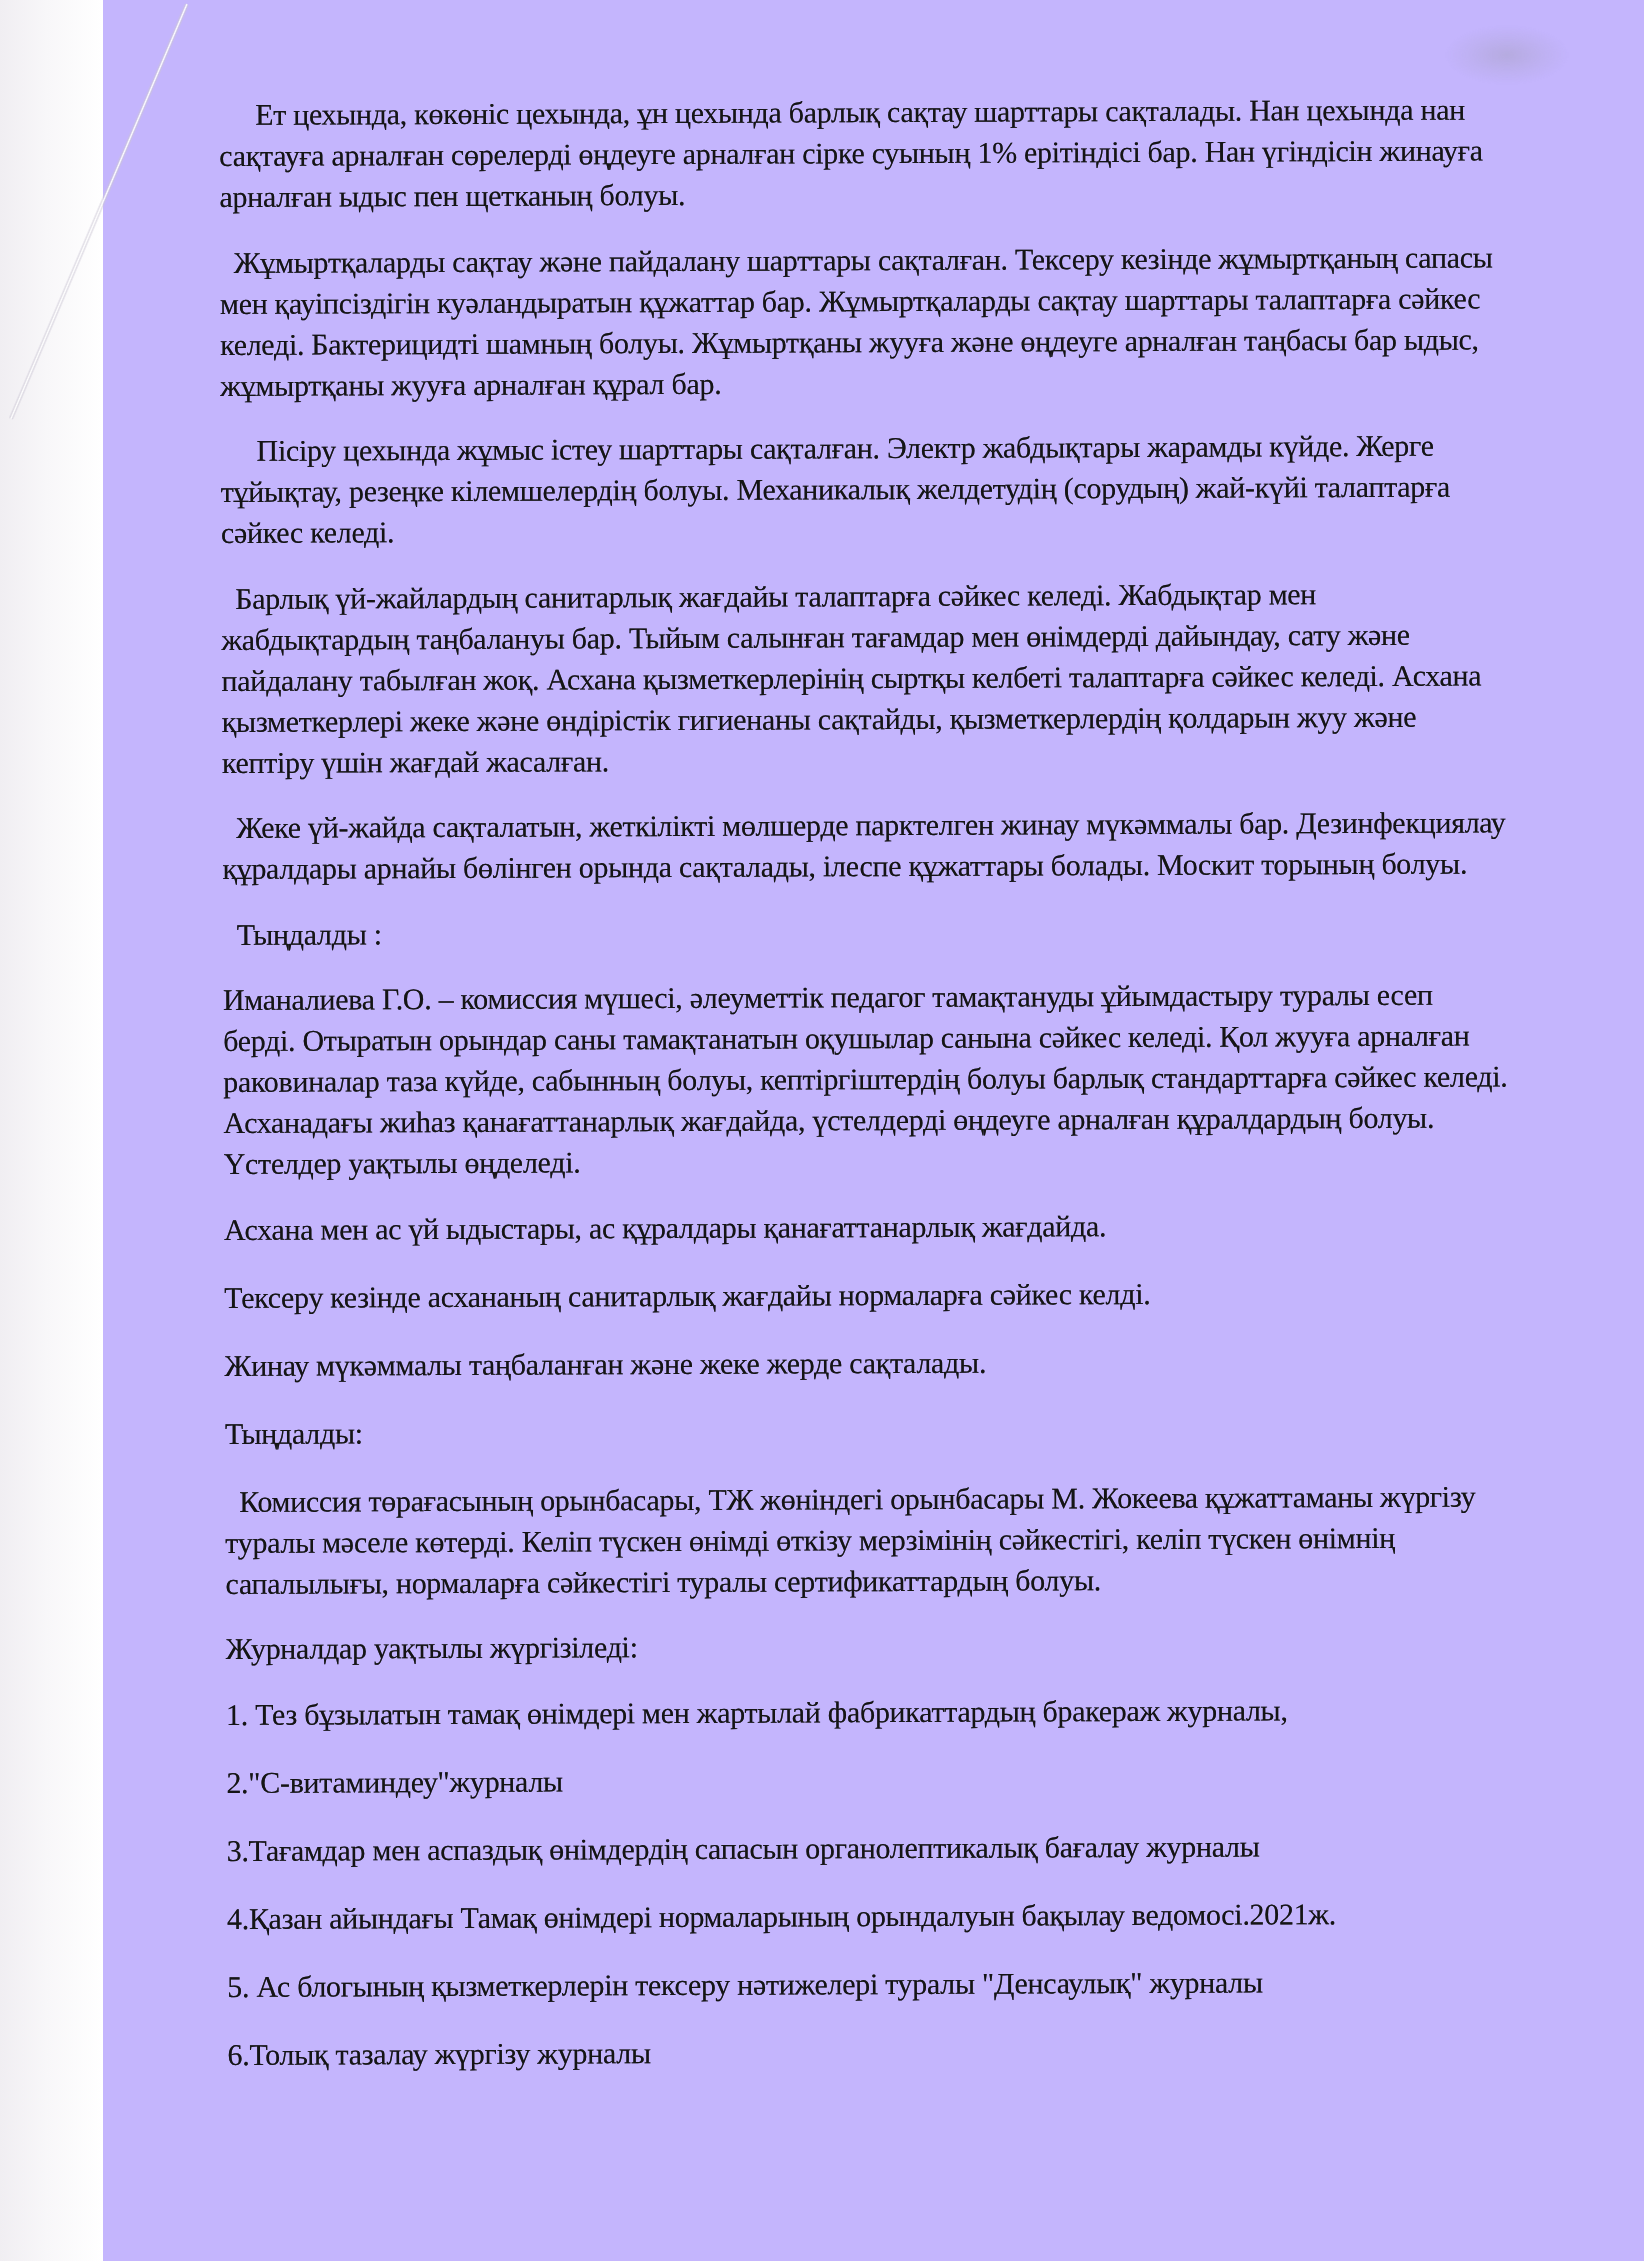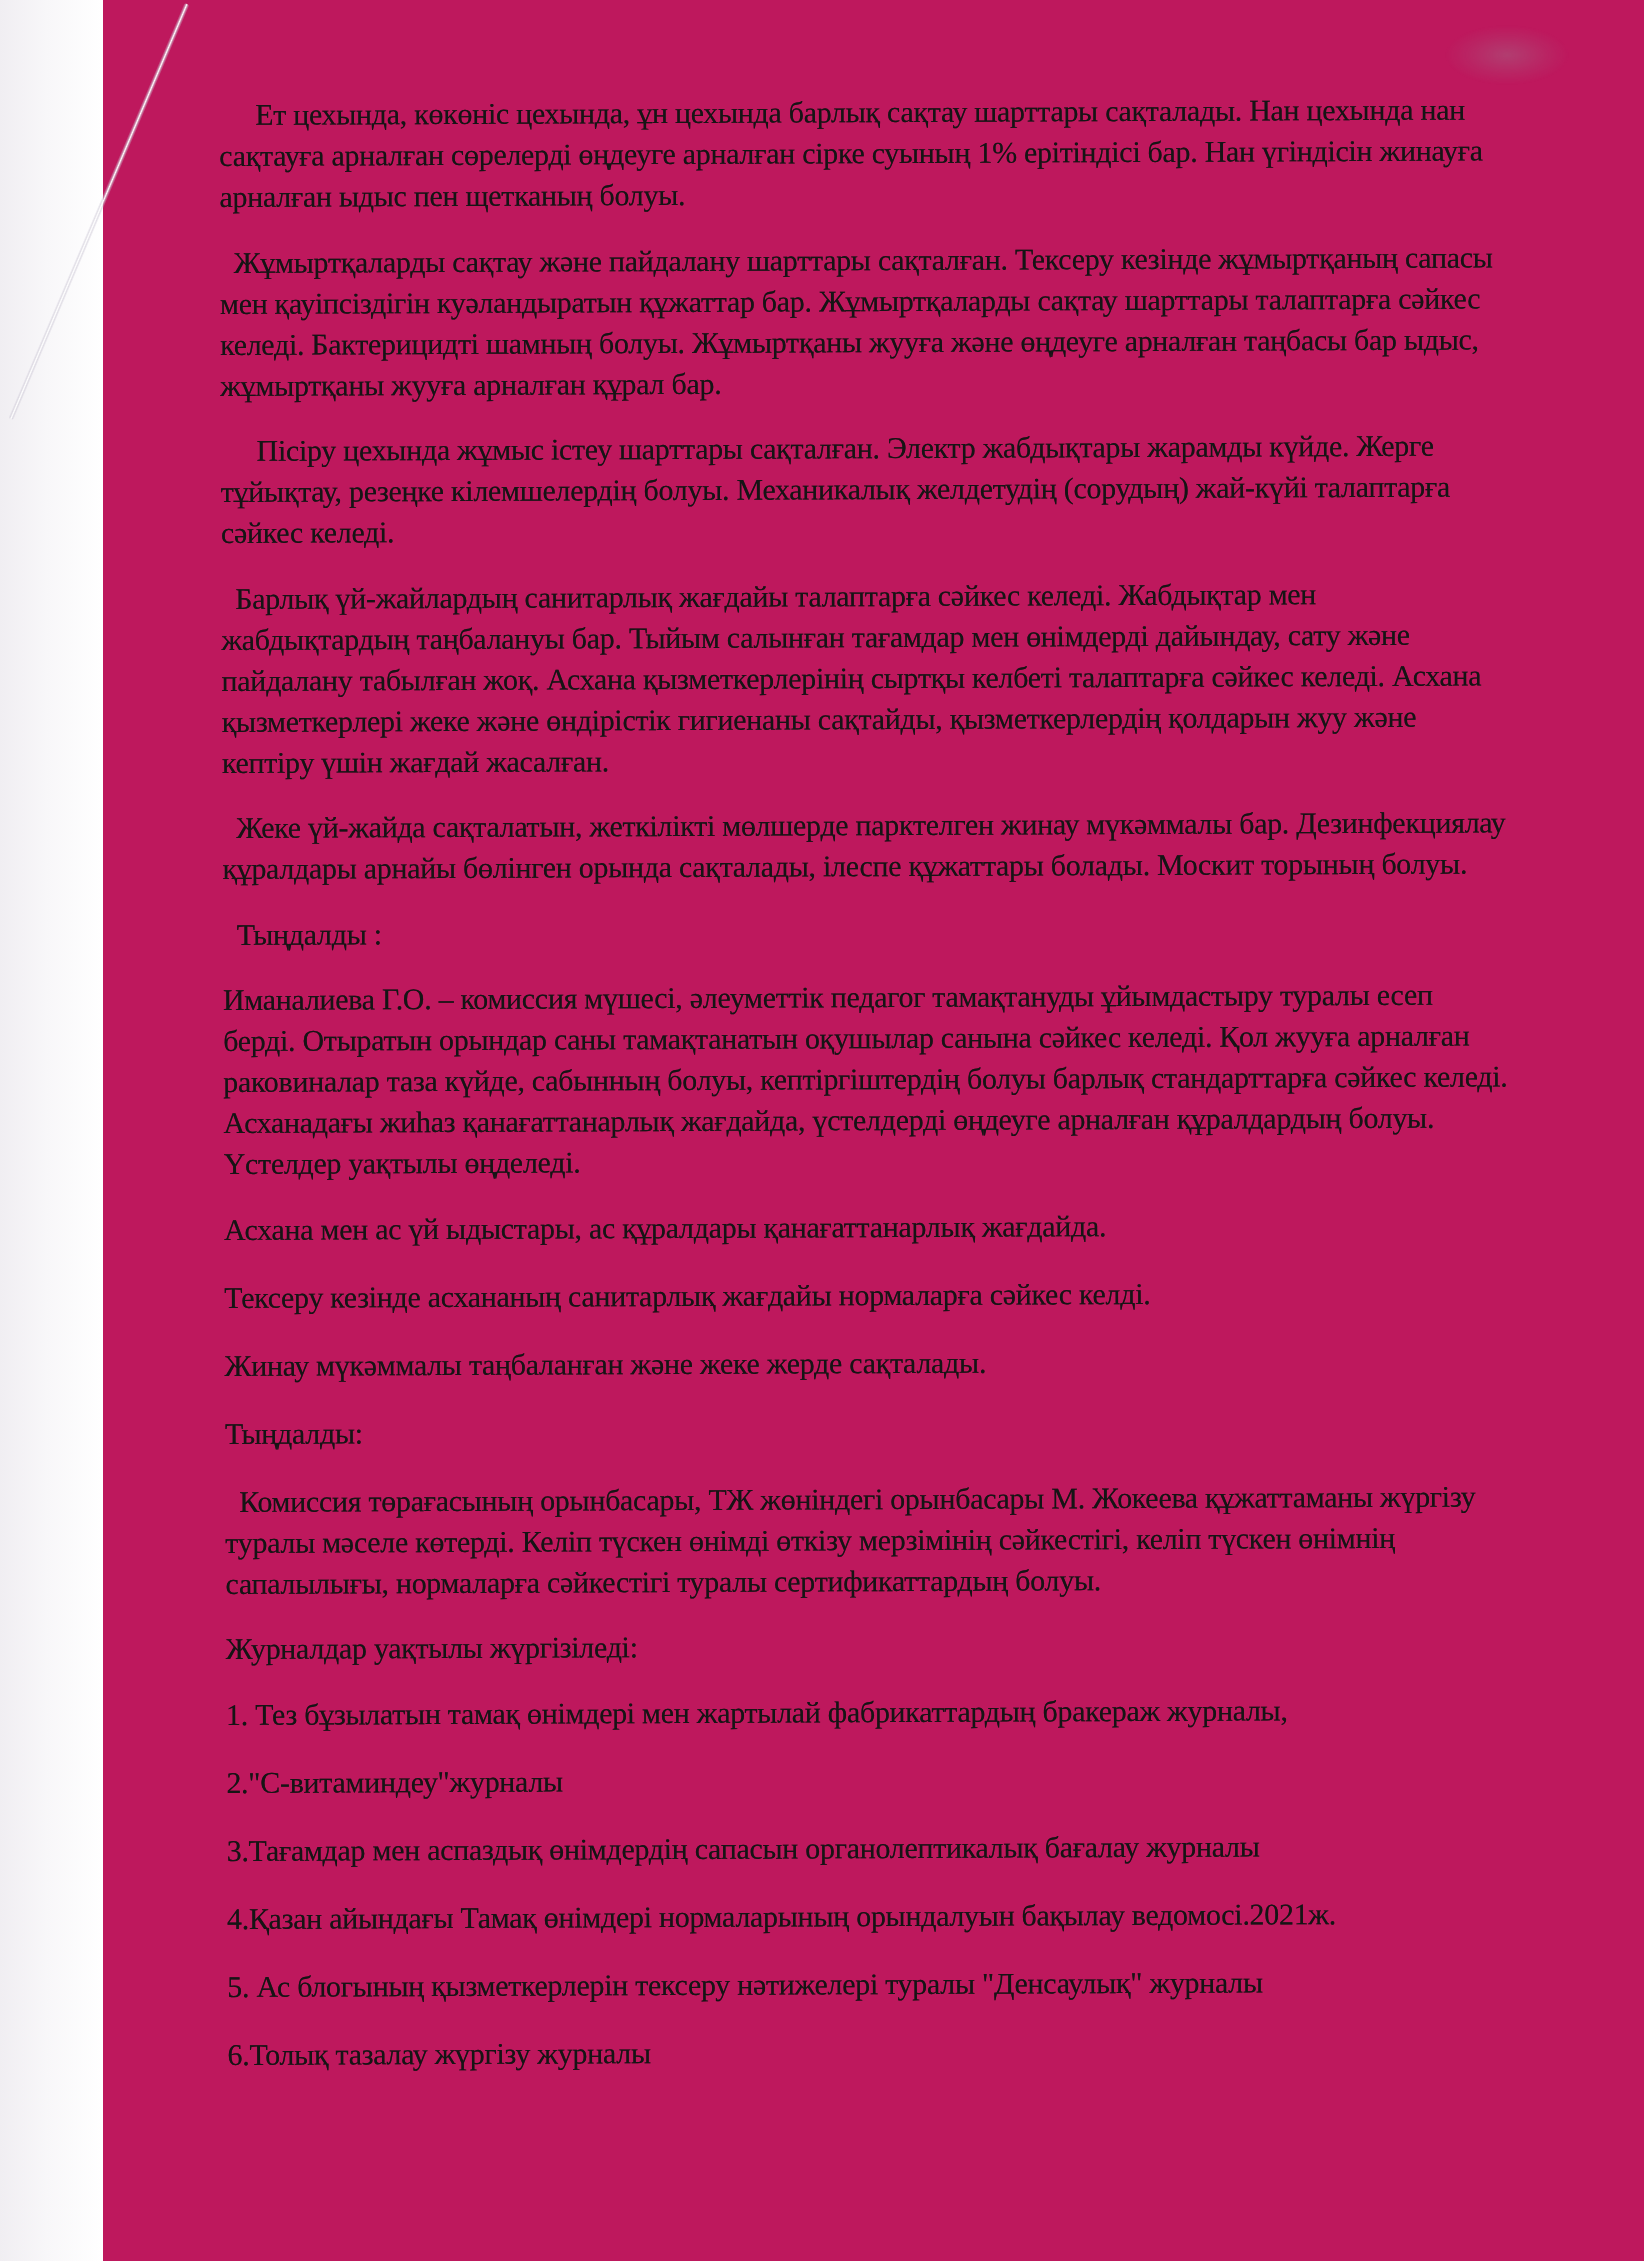--- a/index.html
+++ b/index.html
@@ -4,21 +4,21 @@
 <style>
   html, body {
     margin: 0;
     padding: 0;
     background: #e8e8e8;
   }
   .page {
     position: relative;
     width: 1644px;
     height: 2261px;
-    background: #be185d;
+    background: #c4b5fd;
     overflow: hidden;
     font-family: "Liberation Serif", "DejaVu Serif", serif;
     color: #151515;
   }
   
   .edge-shade {
     position: absolute;
     left: 0; top: 0;
     width: 103px; height: 100%;
     background: linear-gradient(90deg, #f0eef2 0%, #f8f7f9 45%, #ffffff 100%);

